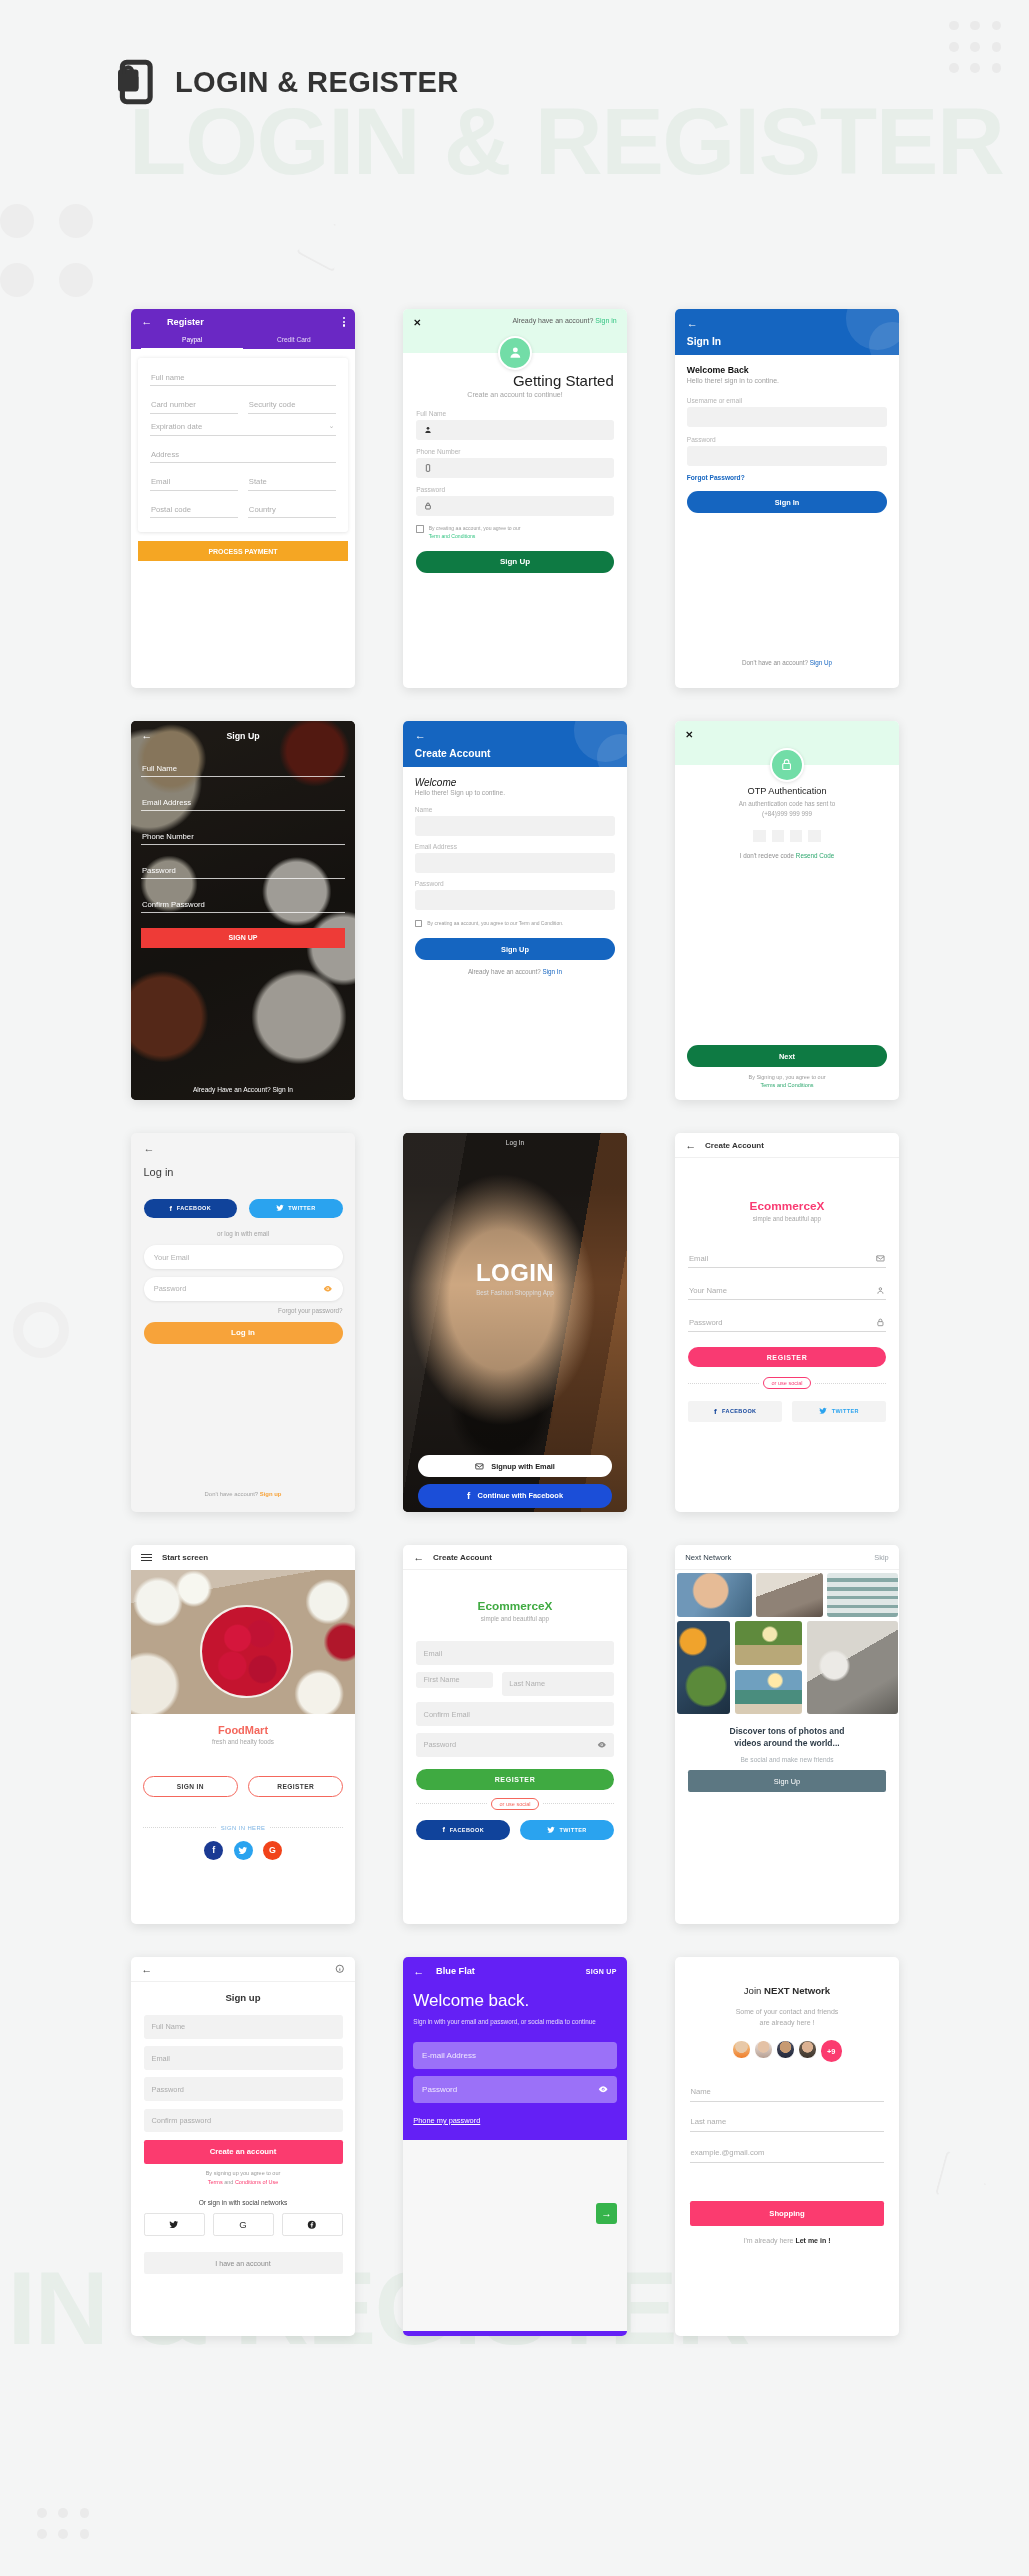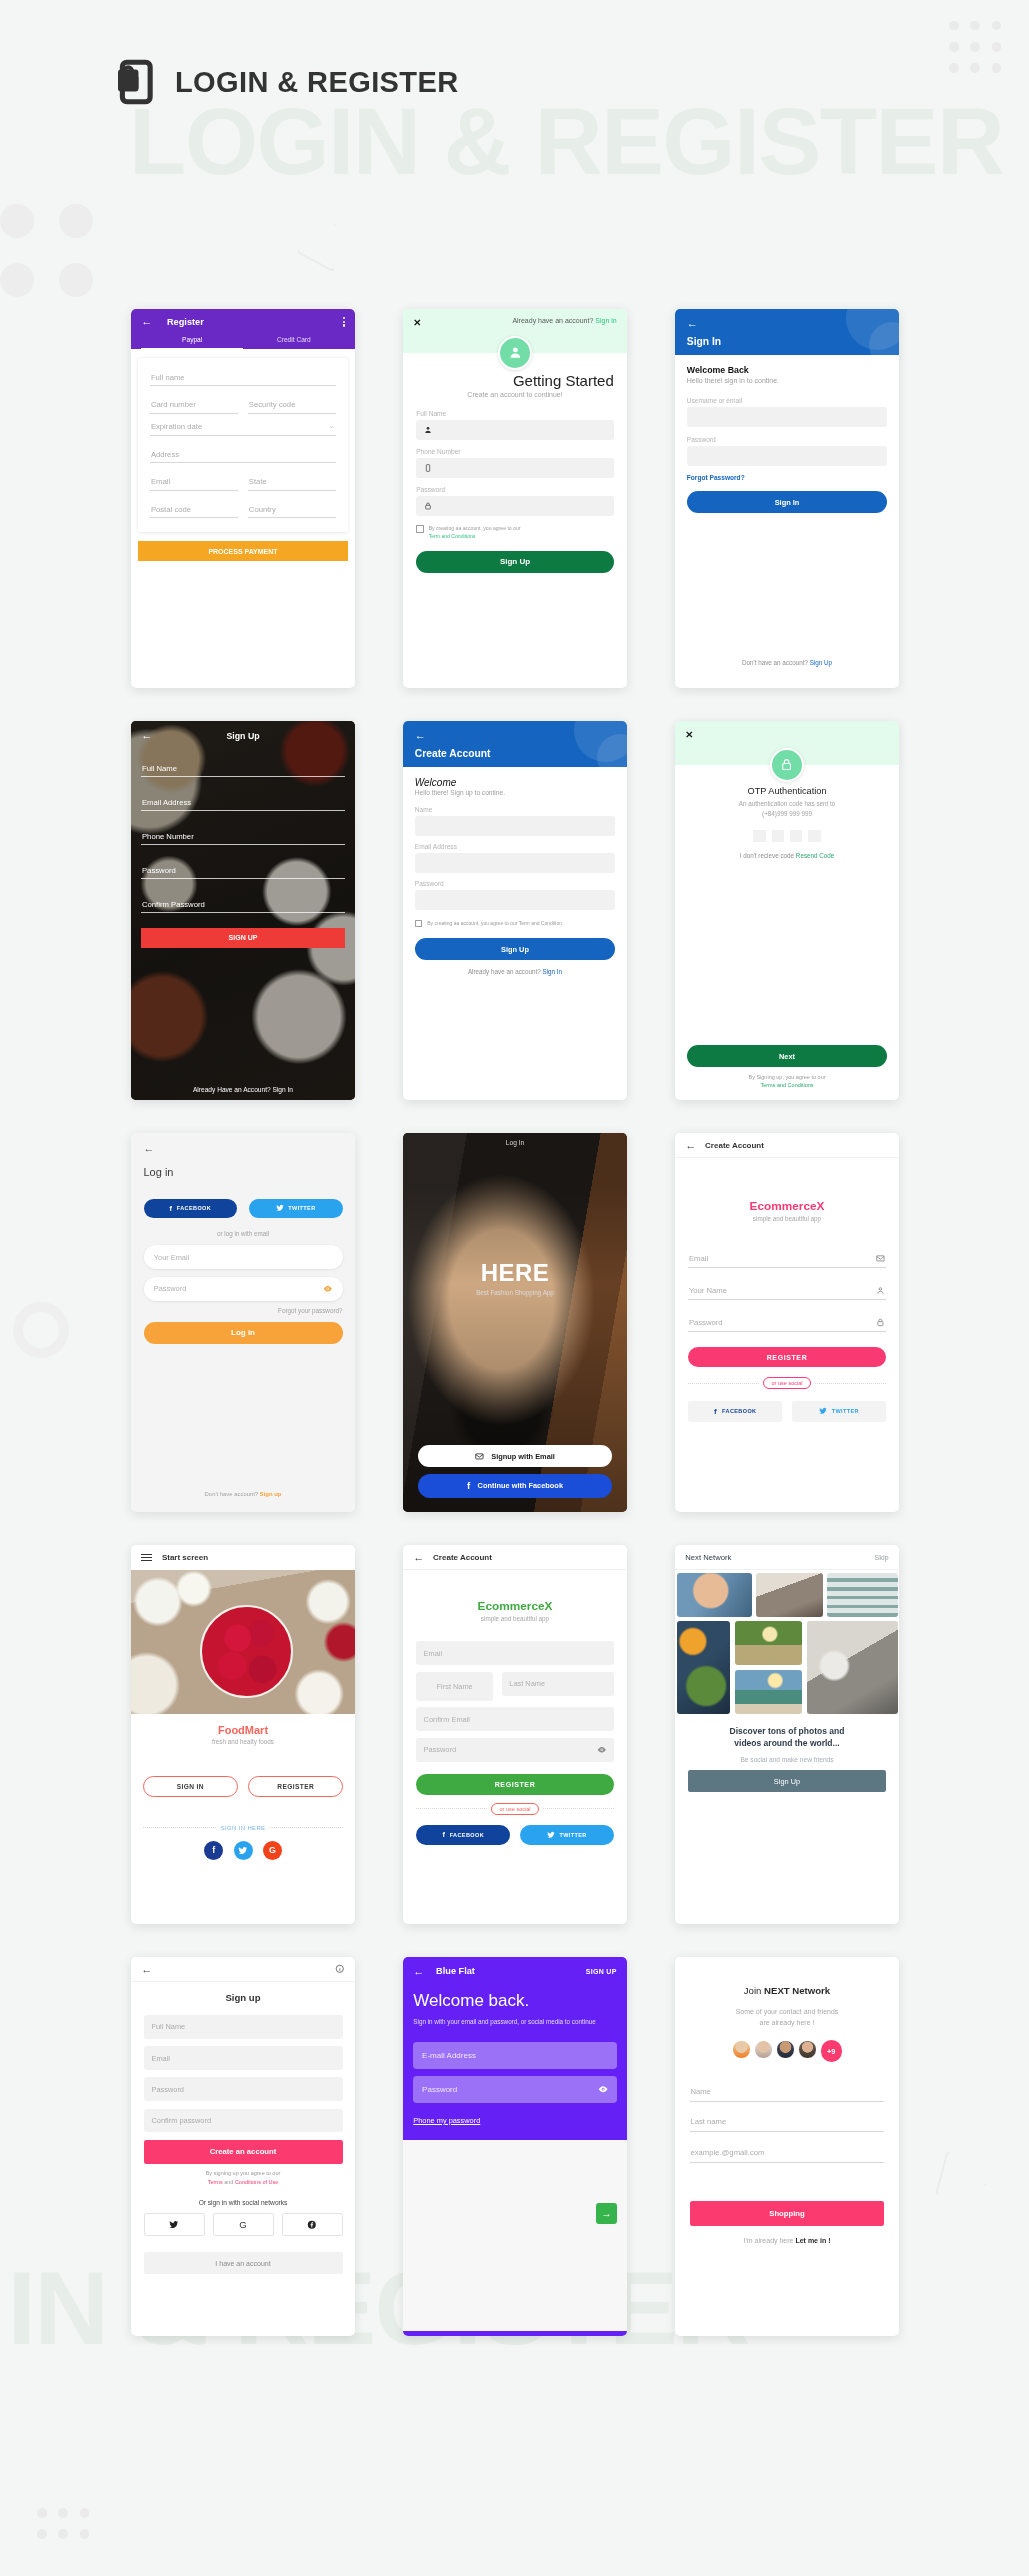--- a/index.html
+++ b/index.html
@@ -466,24 +466,24 @@
   </div>
 
   <div class="card" style="background:#2a2320;">
     <div class="fancy-img" style="background:
            radial-gradient(ellipse 58% 46% at 44% 44%, #d8b088 0 40%, rgba(216,176,136,0) 72%),
            radial-gradient(ellipse 26% 18% at 44% 72%, #15120f 0 65%, rgba(21,18,15,0) 90%),
            linear-gradient(100deg,#37312c 0 22%, #241f1b 22% 68%, #6c4326 68% 84%, #8d5a32 84% 100%);"></div>
     <div style="position:absolute;inset:0;background:linear-gradient(180deg,rgba(0,0,0,.30) 0 14%,rgba(0,0,0,.05) 40%,rgba(0,0,0,.45) 100%);"></div>
     <div class="center" style="position:relative;color:#ddd;font-size:6.6px;padding-top:5.9px;">Log In</div>
     <div class="center" style="position:absolute;top:126px;width:100%;">
-      <div style="color:#fff;font-size:24px;font-weight:700;letter-spacing:0.4px;">HERE</div>
+      <div style="color:#fff;font-size:24px;font-weight:700;letter-spacing:0.4px;">LOGIN</div>
       <div style="color:#ddd;font-size:6.3px;margin-top:1.5px;">Best Fashion Shopping App</div>
     </div>
-    <div style="position:absolute;bottom:14px;left:14.7px;right:14.7px;">
+    <div style="position:absolute;bottom:4px;left:14.7px;right:14.7px;">
       <div class="wbtn">
         <svg width="8.8" height="8.8" viewBox="0 0 24 24" fill="none" stroke="#111" stroke-width="2">
             <rect x="2" y="5" width="20" height="14" rx="2"></rect>
             <path d="M2 7l10 7 10-7"></path>
           </svg>
         <span>Signup with Email</span>
       </div>
       <div class="wbtn" style="background:#1b4ed8;color:#fff;margin-top:6.6px;">
         <b style="font-size:9.6px;">f</b>
         <span>Continue with Facebook</span>
@@ -598,21 +598,21 @@
     </div>
     <div style="padding:0 13.2px;">
       <div class="center" style="margin-top:29px;">
         <div style="color:#3faa41;font-size:11.8px;font-weight:700;">EcommerceX</div>
         <div style="color:#a6a6a6;font-size:6.3px;margin-top:2.2px;">simple and beautiful app</div>
       </div>
       <div class="box-field" style="margin-top:19px;height:24px;">
         <span>Email</span>
       </div>
       <div style="display:flex;gap:8.8px;margin-top:6.6px;">
-        <div class="box-field" style="flex:.78;height:29px;justify-content:center;">
+        <div class="box-field" style="flex:.78;height:16px;">
           <span>First Name</span>
         </div>
         <div class="box-field" style="flex:1.22;height:24px;">
           <span>Last Name</span>
         </div>
       </div>
       <div class="box-field" style="margin-top:6.6px;height:24px;">
         <span>Confirm Email</span>
       </div>
       <div class="box-field" style="margin-top:6.6px;height:24px;justify-content:space-between;">

